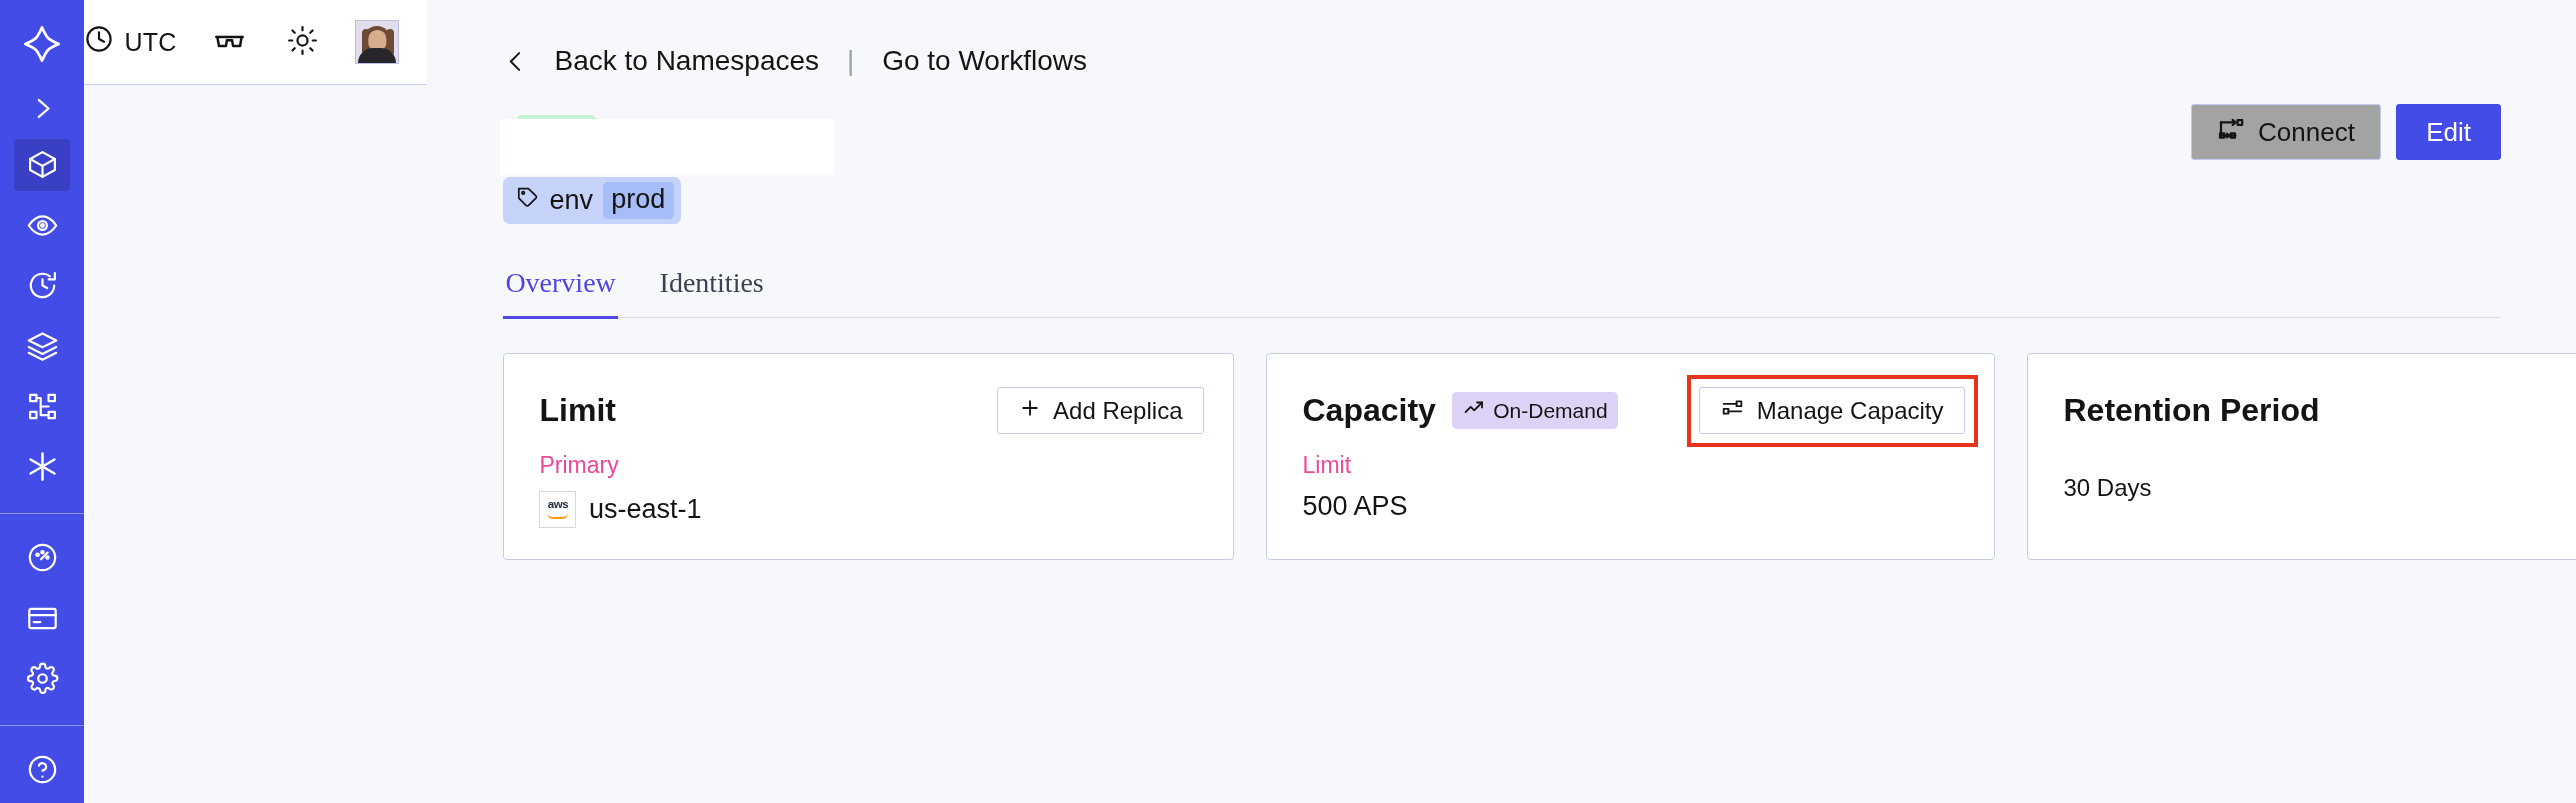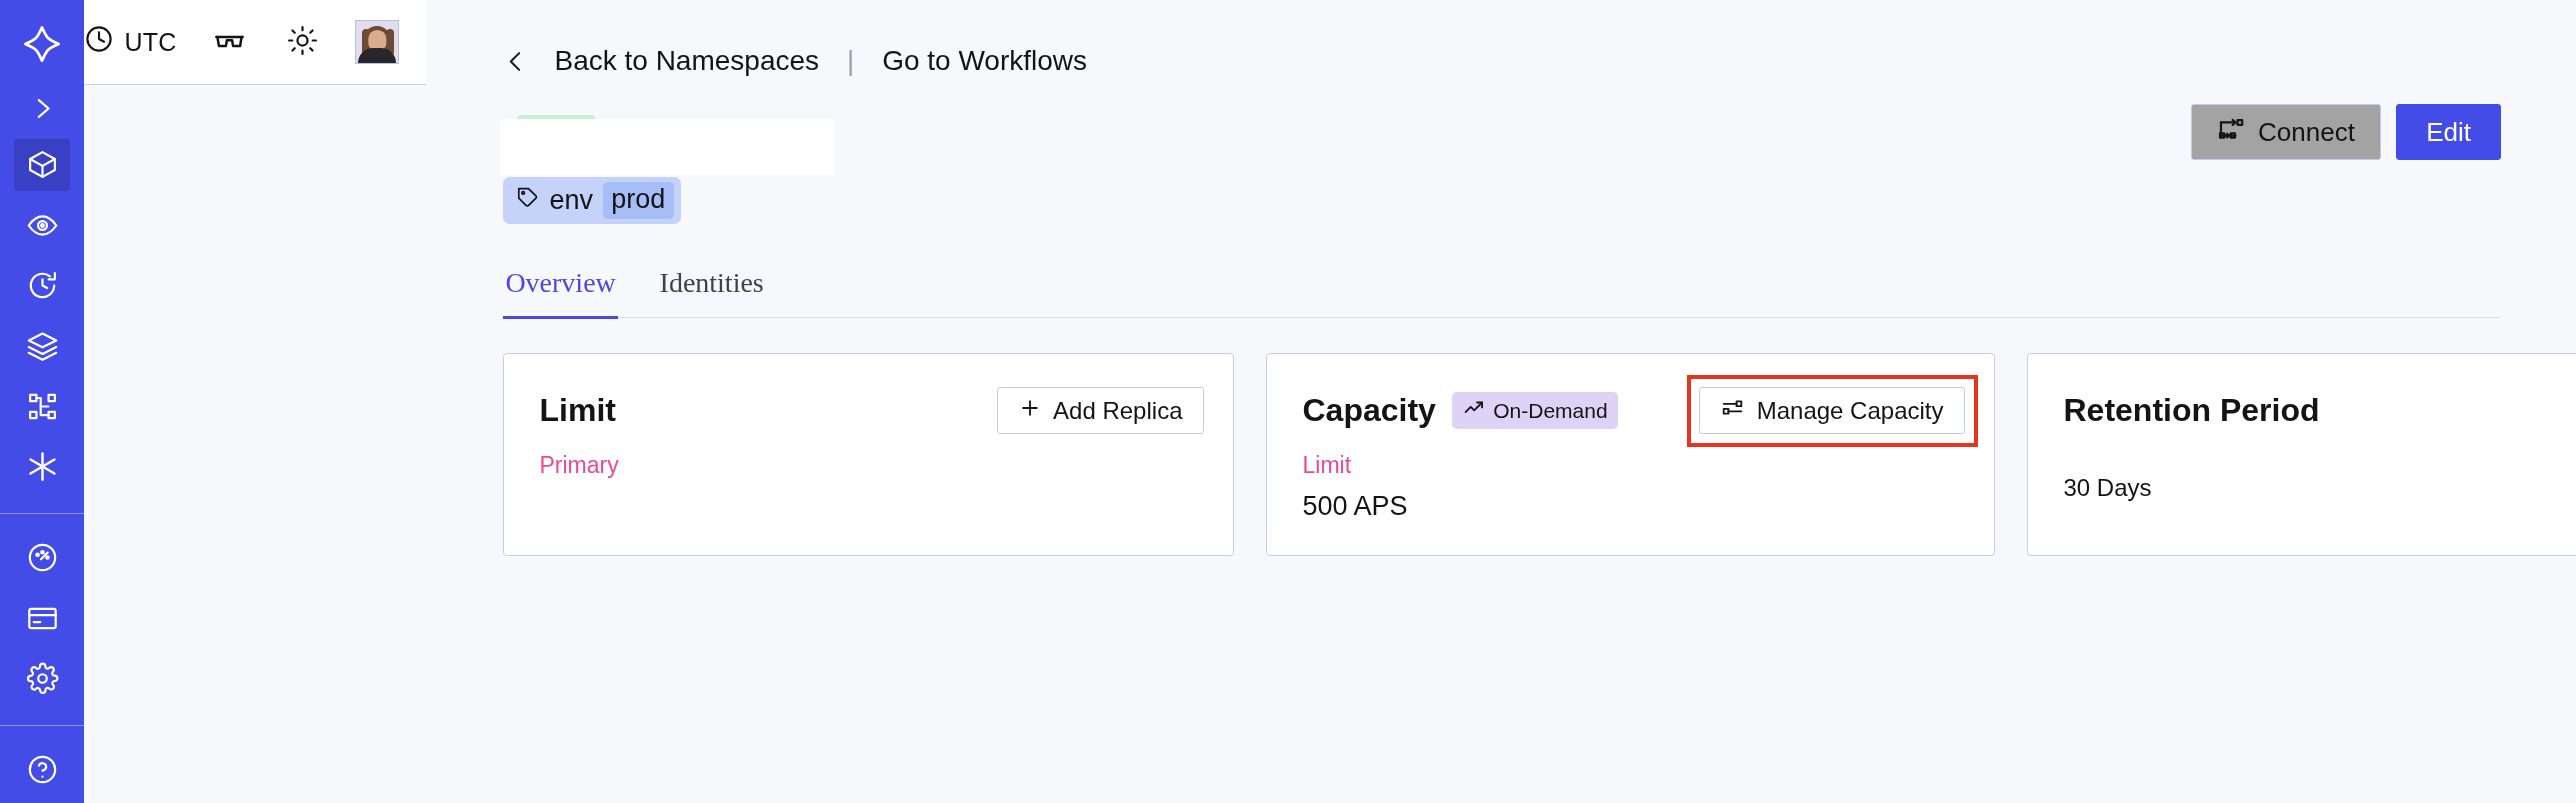--- a/index.html
+++ b/index.html
@@ -575,20 +575,27 @@
                   <svg width="22" height="22" viewBox="0 0 24 24" fill="none" stroke="#141414" stroke-width="2" stroke-linecap="round">
                     <line x1="12" y1="4.6" x2="12" y2="19.4"></line>
                     <line x1="4.6" y1="12" x2="19.4" y2="12"></line>
                   </svg>
                 </span>
                 <span>Add Replica</span>
               </button>
             </div>
           </div>
           <div class="card-label">Primary</div>
+          <div class="card-value">
+            <span class="aws-logo">
+              <span class="aws-txt">aws</span>
+              <span class="aws-swoosh"></span>
+            </span>
+            <span>us-east-1</span>
+          </div>
         </section>
 
         <section class="card card-capacity">
           <div class="card-head">
             <span class="card-title">Capacity</span>
             <span class="badge-ondemand">
               <span>
                 <svg width="22" height="22" viewBox="0 0 24 24" fill="none" stroke="#141414" stroke-width="2" stroke-linecap="round" stroke-linejoin="round">
                   <polyline points="2.8 16.4 8.4 10.8 12.2 14.6 20.8 6"></polyline>
                   <polyline points="15.4 6 20.8 6 20.8 11.4"></polyline>

